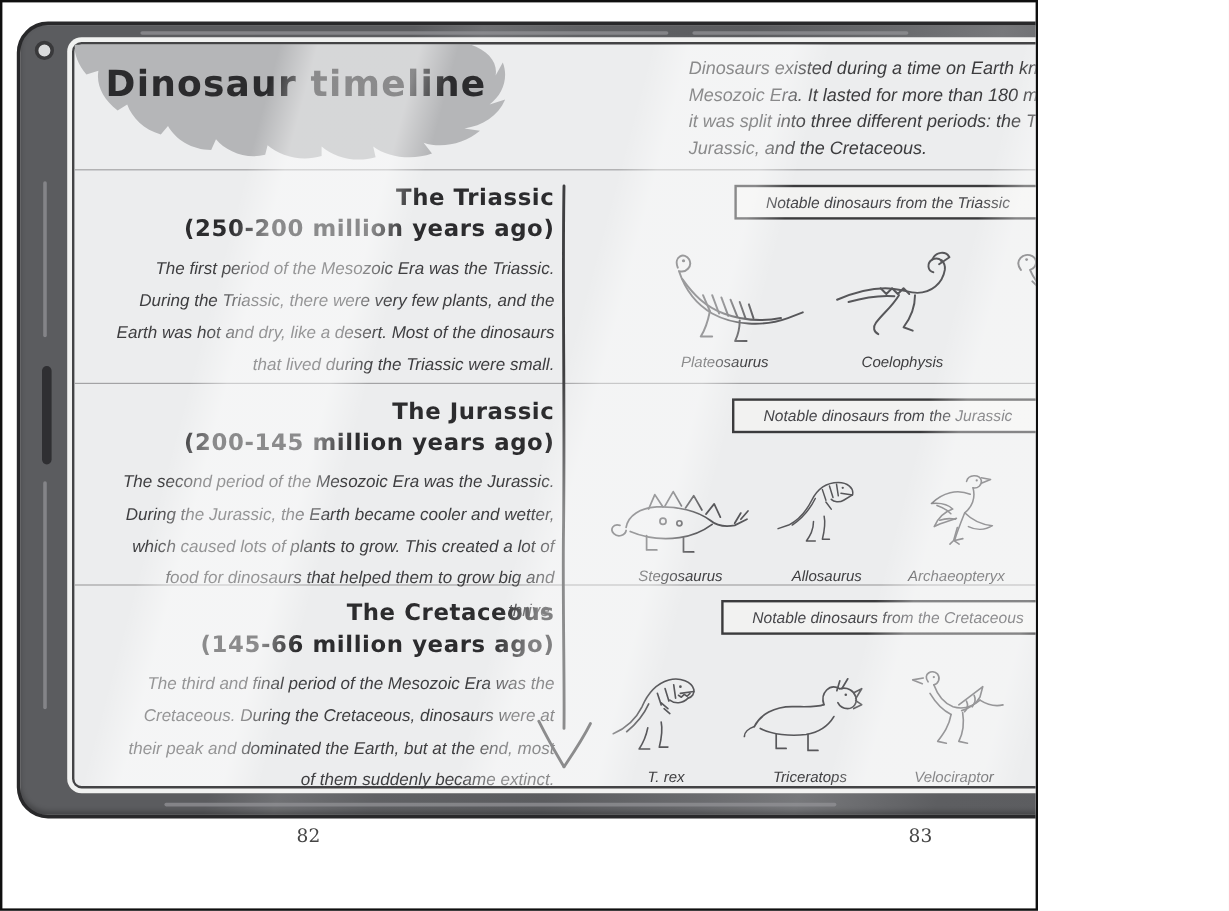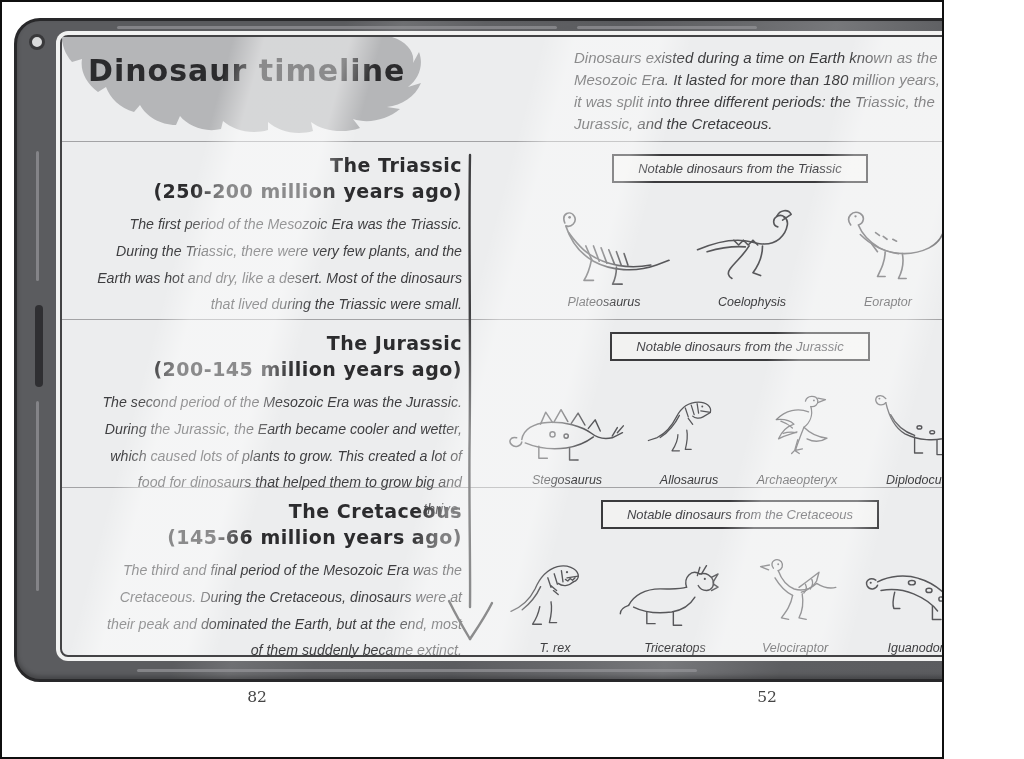--- a/index.html
+++ b/index.html
@@ -1,18 +1,18 @@
 <!DOCTYPE html>
 <html><head>
 <meta charset="utf-8">
 <style>
   * { margin:0; padding:0; box-sizing:border-box; }
   body { background:#fff; font-family:"Liberation Sans", sans-serif; }
 
-  .canvas { position:relative; width:944px; height:759px; background:#ffffff;
+  .canvas { position:relative; width:865px; height:759px; background:#ffffff;
             border:2px solid #0f0f0f; overflow:hidden; }
 
   
   .tablet { position:absolute; left:12px; top:16px; width:1002px; height:664px;
             border:3px solid #28282a; border-radius:26px;
             background:linear-gradient(105deg,#5b5c5f 0%,#5b5c5f 28%,#6f7073 33%,#606164 40%,#5b5c5f 52%,#6a6b6e 63%,#77787b 70%,#5d5e61 80%,#5b5c5f 100%);
             box-shadow:inset 0 -3px 4px rgba(0,0,0,.25); }
   .camera { position:absolute; left:12px; top:13px; width:16px; height:16px; border-radius:50%;
             background:#d9dadb; border:3px solid #39393b; }
   .volume-slot { position:absolute; left:18px; top:284px; width:8px; height:82px;
@@ -305,14 +305,14 @@
         <path d="M27,6 C25.5,90 28,200 26.5,300 C26,360 27.5,420 27,458"></path>
         <path d="M6,452 C13,466 21,480 27,490"></path>
         <path d="M49,454 C42,468 33,481 27,490"></path>
       </svg>
 
       <div class="sheen"></div>
     </div>
   </div>
 
   <div class="pageno left">82</div>
-  <div class="pageno right">52</div>
+  <div class="pageno right">83</div>
 </div>
 
 </body></html>

